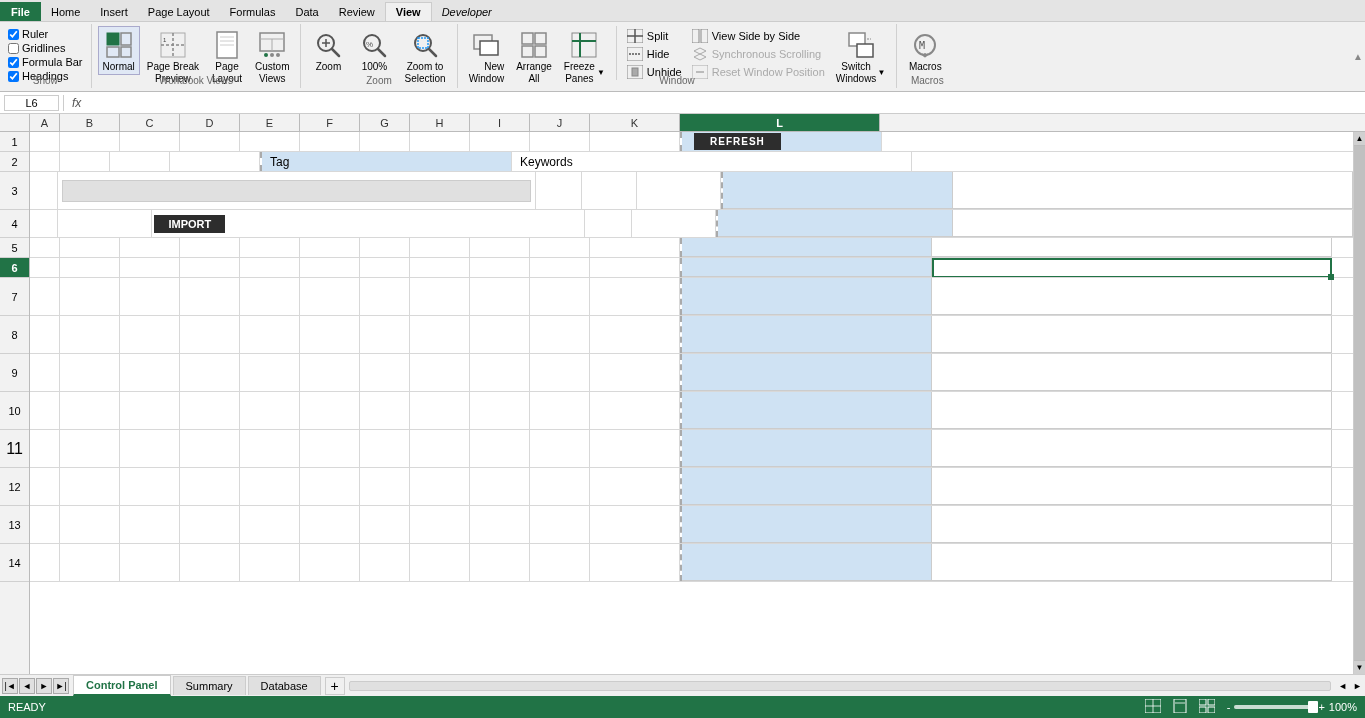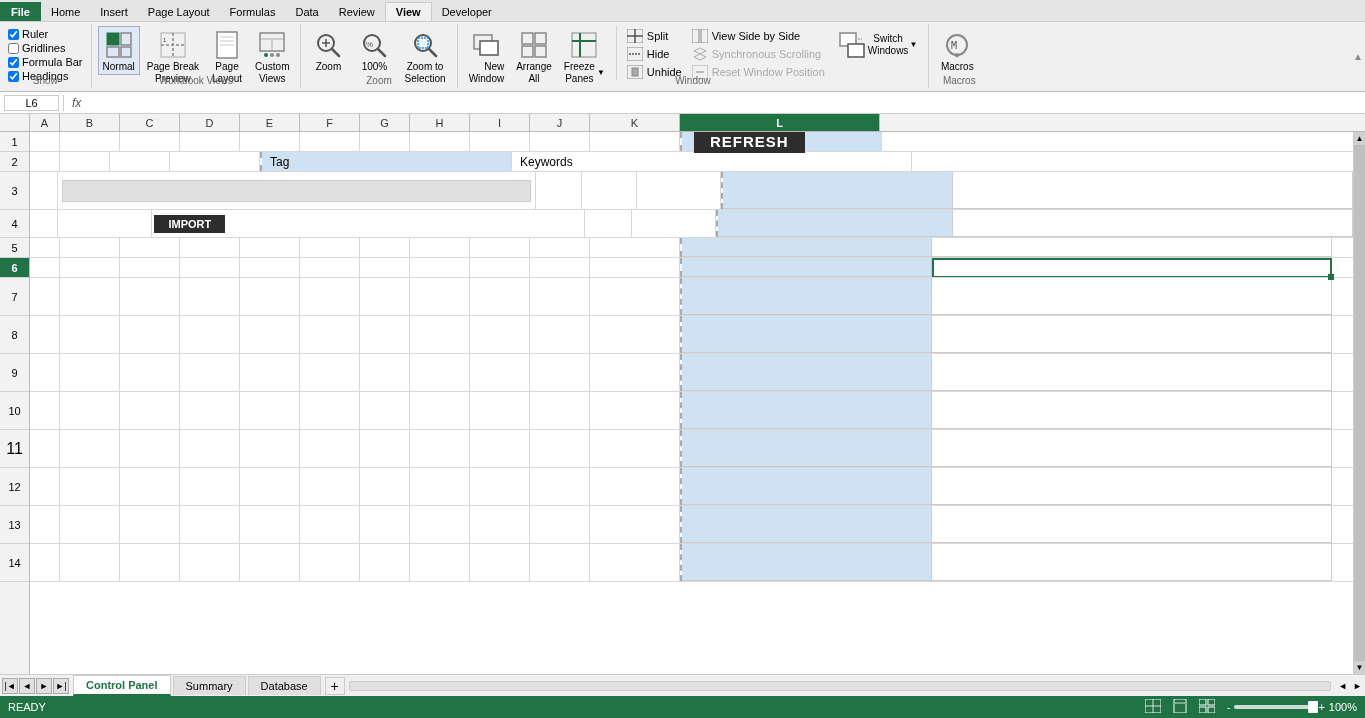--- a/index.html
+++ b/index.html
@@ -12,21 +12,21 @@
 
   <div style="height:22px; background:#e4e4e4; display:flex; align-items:flex-end; padding-left:0; border-bottom:1px solid #ccc;">
     <div style="padding:3px 10px; font-size:11px; background:#217346; color:white; cursor:pointer; border:1px solid transparent; border-bottom:none; font-weight:bold;">File</div>
     <div style="padding:3px 10px; font-size:11px; cursor:pointer;">Home</div>
     <div style="padding:3px 10px; font-size:11px; cursor:pointer;">Insert</div>
     <div style="padding:3px 10px; font-size:11px; cursor:pointer;">Page Layout</div>
     <div style="padding:3px 10px; font-size:11px; cursor:pointer;">Formulas</div>
     <div style="padding:3px 10px; font-size:11px; cursor:pointer;">Data</div>
     <div style="padding:3px 10px; font-size:11px; cursor:pointer;">Review</div>
     <div style="padding:3px 10px; font-size:11px; cursor:pointer; background:#f0f0f0; border:1px solid #ccc; border-bottom:none; font-weight:bold;">View</div>
-    <div style="padding:3px 10px; font-size:11px; cursor:pointer;">Developer</div>
+    <div style="padding:3px 10px; font-size:11px; cursor:pointer;font-style:italic;">Developer</div>
   </div>
 
   <div style="height:68px; display:flex; align-items:stretch; padding:2px 0;">
 
     <div style="display:flex; flex-direction:column; border-right:1px solid #d0d0d0; padding:4px 8px; position:relative; min-width:90px;">
       <div style="display:flex; flex-direction:column; gap:2px; flex:1; padding-bottom:16px;">
         <label style="display:flex; align-items:center; gap:3px; font-size:11px; cursor:pointer;">
             <input type="checkbox" checked="" style="width: 11px; height: 11px;"> 
             <span>Ruler</span>
           </label>
@@ -219,21 +219,21 @@
           </div>
           <div style="display:flex; align-items:center; gap:4px; padding:1px 4px; cursor:pointer; font-size:11px; color:#aaa;">
             <svg width="16" height="14" viewBox="0 0 16 14">
                 <rect x="0" y="0" width="16" height="14" fill="none" stroke="#aaa" stroke-width="1"></rect>
                 <line x1="4" y1="7" x2="12" y2="7" stroke="#aaa" stroke-width="1.5"></line>
               </svg>
             <span>Reset Window Position</span>
           </div>
         </div>
 
-        <div style="display:flex; align-items:center; padding:2px 4px; cursor:pointer; border:1px solid transparent; min-width:48px;">
+        <div style="display:flex; flex-direction:column; align-items:center; padding:2px 4px; cursor:pointer; border:1px solid transparent; min-width:48px;">
           <div style="width:32px; height:32px; display:flex; align-items:center; justify-content:center;">
             <svg width="28" height="28" viewBox="0 0 28 28">
                 <rect x="2" y="2" width="16" height="13" fill="white" stroke="#888" stroke-width="1.5"></rect>
                 <rect x="10" y="13" width="16" height="13" fill="white" stroke="#555" stroke-width="1.5"></rect>
                 <line x1="20" y1="8" x2="24" y2="8" stroke="#888" stroke-width="1" stroke-dasharray="2,1"></line>
               </svg>
           </div>
           <div style="font-size:10px; text-align:center; line-height:1.2; display:flex; align-items:center; gap:1px;">Switch<br>Windows <span style="font-size:8px;">▼</span></div>
         </div>
       </div>
@@ -321,21 +321,21 @@
       <div style="width:50px; border-right:1px solid #d8d8d8;"></div>
       <div style="width:60px; border-right:1px solid #d8d8d8;"></div>
       <div style="width:60px; border-right:1px solid #d8d8d8;"></div>
       <div style="width:60px; border-right:1px solid #d8d8d8;"></div>
       <div style="width:90px; border-right:1px solid #d8d8d8;"></div>
 
       <div style="width:2px; border-left:2px dashed #aaa; height:100%;"></div>
 
       <div style="min-width:200px; border-right:1px solid #d8d8d8; background:#cfe2f3; padding:0 2px; display:flex; align-items:center;">
 
-        <button style="background:#2d2d2d; color:white; border:none; padding:3px 16px; font-size:15px; cursor:pointer; font-weight:bold; letter-spacing:1px; margin-left:10px;">REFRESH</button>
+        <button style="background:#2d2d2d; color:white; border:none; padding:3px 16px; font-size:10px; cursor:pointer; font-weight:bold; letter-spacing:1px; margin-left:10px;">REFRESH</button>
       </div>
       <div style="flex:1; background:white;"></div>
     </div>
 
     <div style="display:flex; height:20px; border-bottom:1px solid #d8d8d8;">
       <div style="width:30px; border-right:1px solid #d8d8d8;"></div>
 
       <div style="width:50px; border-right:1px solid #d8d8d8;"></div>
       <div style="width:60px; border-right:1px solid #d8d8d8;"></div>
       <div style="width:90px; border-right:1px solid #d8d8d8;"></div>

